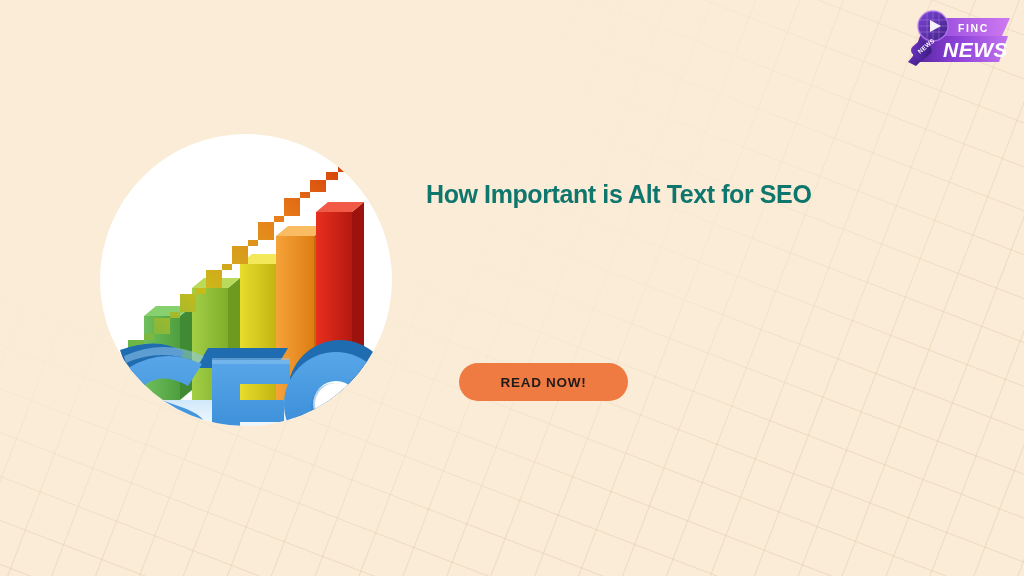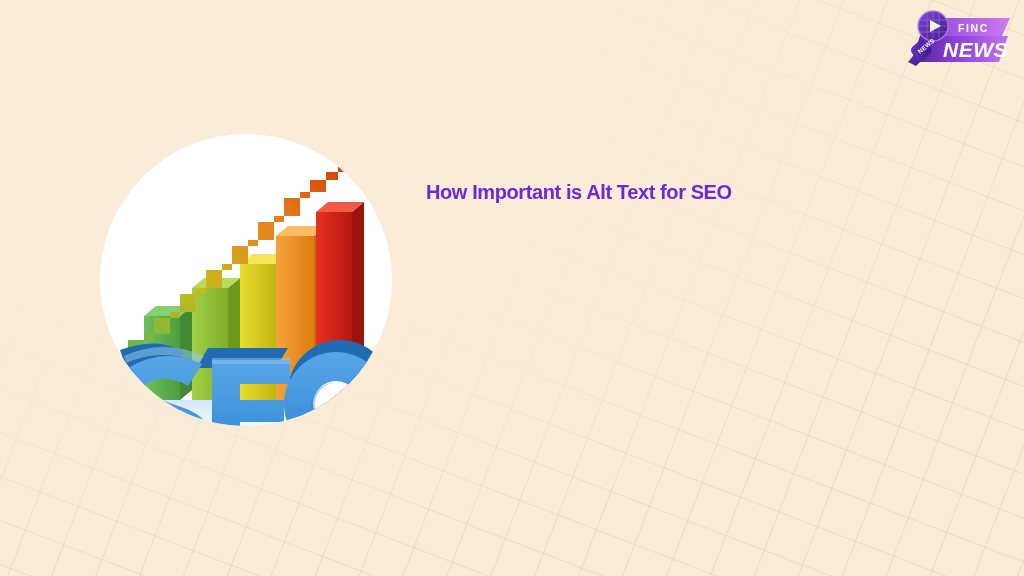--- a/index.html
+++ b/index.html
@@ -52,22 +52,22 @@
     left:100px; top:120px;
     width:292px; height:320px;
   }
   #seo-figure svg { display:block; width:292px; height:320px; }
 
   
   #headline {
     position:absolute;
     left:426px; top:181px;
     width:592px;
-    color:#6d28d9;
-    font-size:20px;
+    color:#0f766e;
+    font-size:25px;
     font-weight:bold;
     letter-spacing:-0.4px;
     line-height:1.1;
     white-space:nowrap;
   }
 
   
   #cta-button {
     position:absolute;
     left:459px; top:363px;
@@ -264,14 +264,15 @@
 
           <path d="M24 236 q40 -18 80 0 l-4 7 q-38 -16 -74 0 z" fill="#8fc6ef" opacity=".55"></path>
           <path d="M112 238 h78 v6 h-78 z" fill="#8fc6ef" opacity=".5"></path>
         </g>
       </g>
     </svg>
   </div>
 
   <h1 id="headline">How Important is Alt Text for SEO</h1>
 
+  <button id="cta-button">READ NOW!</button>
 
 </div>
 
 </body></html>

